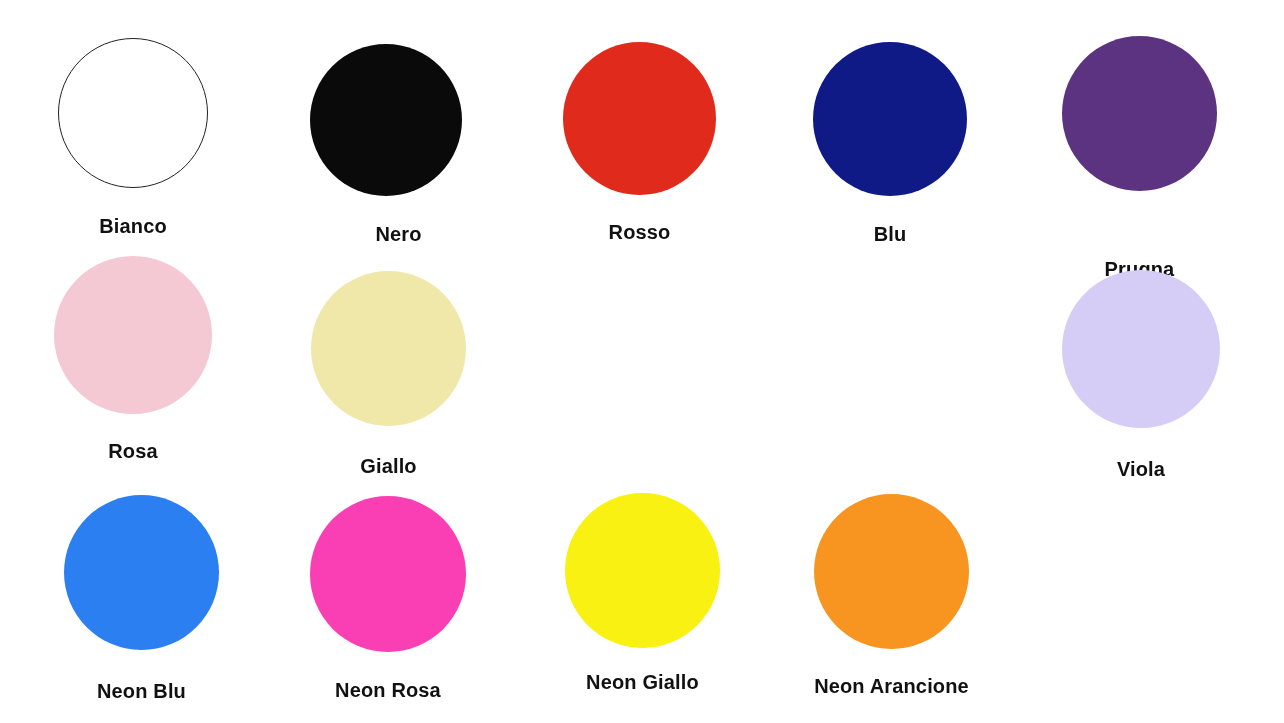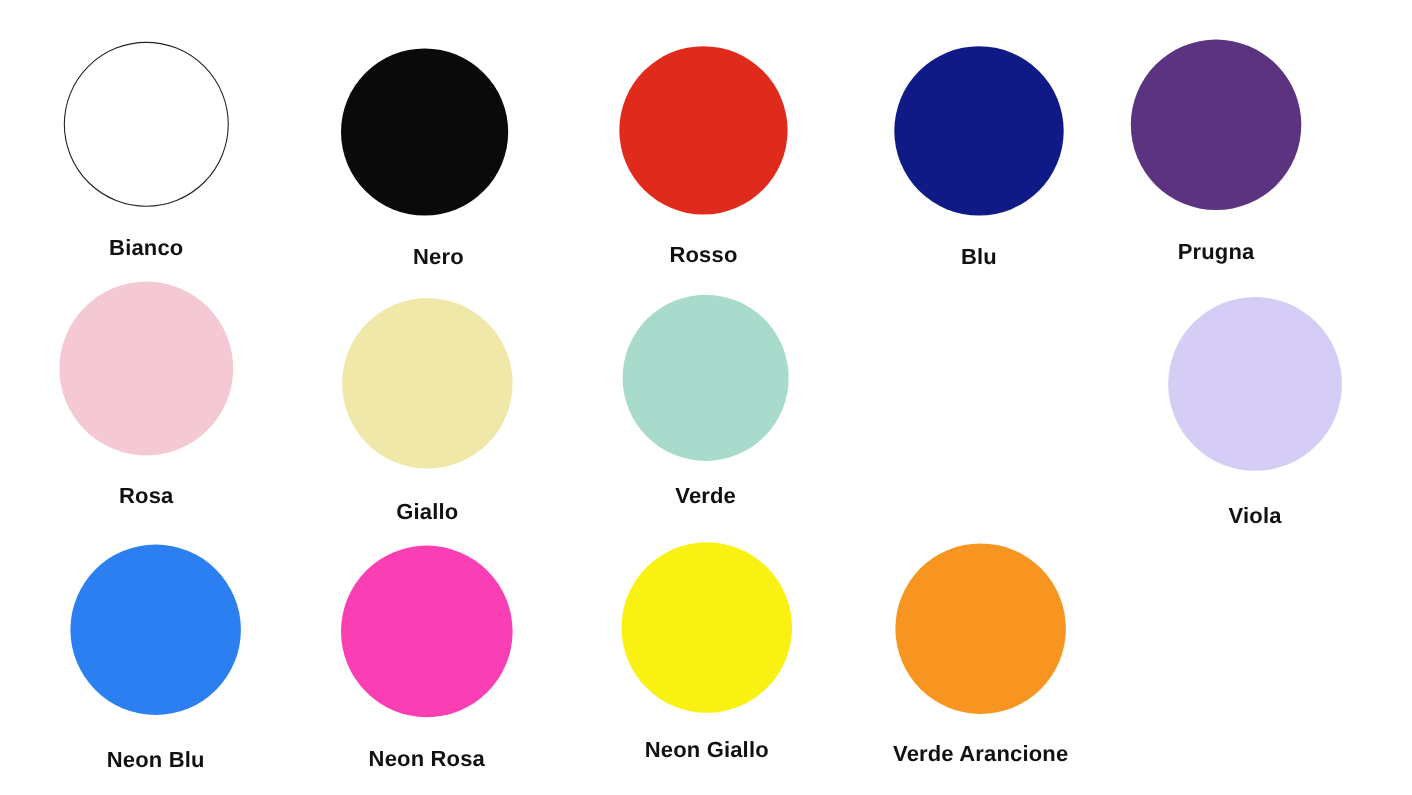--- a/index.html
+++ b/index.html
@@ -65,49 +65,45 @@
       <div class="swatch-label" style="margin-top: 28px; margin-left: 25px;">Nero</div>
     </div>
     <div class="swatch-cell" style="left: 563px; top: 42px; width: 153px; justify-content: center;">
       <div class="swatch-disc" title="Rosso" style="width: 153px; height: 153px; background: rgb(224, 43, 28);"></div>
       <div class="swatch-label" style="margin-top: 27px;">Rosso</div>
     </div>
     <div class="swatch-cell" style="left: 813px; top: 42px; width: 154px;">
       <div class="swatch-disc" title="Blu" style="width: 154px; height: 154px; background: rgb(16, 26, 134);"></div>
       <div class="swatch-label" style="margin-top: 28px;">Blu</div>
     </div>
-    <div class="swatch-cell" style="left: 1028px; top: 36px; width: 155px;">
+    <div class="swatch-cell" style="left: 1062px; top: 36px; width: 155px; gap: 40px;">
       <div class="swatch-disc" title="Prugna" style="width: 155px; height: 155px; background: rgb(91, 51, 128);"></div>
       <div class="swatch-label" style="margin-top: 28px;">Prugna</div>
     </div>
     <div class="swatch-cell" style="left: 54px; top: 256px; width: 158px;">
       <div class="swatch-disc" title="Rosa" style="width: 158px; height: 158px; background: rgb(244, 201, 212);"></div>
       <div class="swatch-label" style="margin-top: 27px;">Rosa</div>
     </div>
     <div class="swatch-cell" style="left: 311px; top: 271px; width: 155px;">
       <div class="swatch-disc" title="Giallo" style="width: 155px; height: 155px; background: rgb(239, 232, 168);"></div>
       <div class="swatch-label" style="margin-top: 30px;">Giallo</div>
-    </div>
-    <div class="swatch-cell" style="left: 566px; top: 268px; width: 151px;">
-      <div class="swatch-disc" title="Verde" style="width: 151px; height: 151px; background: rgb(168, 219, 203);"></div>
-      <div class="swatch-label" style="margin-top: 22px;">Verde</div>
     </div>
     <div class="swatch-cell" style="left: 1062px; top: 270px; width: 158px;">
       <div class="swatch-disc" title="Viola" style="width: 158px; height: 158px; background: rgb(214, 205, 247);"></div>
       <div class="swatch-label" style="margin-top: 31px;">Viola</div>
     </div>
     <div class="swatch-cell" style="left: 64px; top: 495px; width: 155px;">
       <div class="swatch-disc" title="Neon Blu" style="width: 155px; height: 155px; background: rgb(43, 127, 240);"></div>
       <div class="swatch-label" style="margin-top: 31px;">Neon Blu</div>
     </div>
     <div class="swatch-cell" style="left: 310px; top: 496px; width: 156px;">
       <div class="swatch-disc" title="Neon Rosa" style="width: 156px; height: 156px; background: rgb(250, 63, 180);"></div>
       <div class="swatch-label" style="margin-top: 28px;">Neon Rosa</div>
     </div>
     <div class="swatch-cell" style="left: 565px; top: 493px; width: 155px;">
       <div class="swatch-disc" title="Neon Giallo" style="width: 155px; height: 155px; background: rgb(248, 241, 18);"></div>
       <div class="swatch-label" style="margin-top: 24px;">Neon Giallo</div>
     </div>
     <div class="swatch-cell" style="left: 814px; top: 494px; width: 155px;">
       <div class="swatch-disc" title="Neon Arancione" style="width: 155px; height: 155px; background: rgb(247, 149, 32);"></div>
-      <div class="swatch-label" style="margin-top: 27px;">Verde Arancione</div>
+      <div class="swatch-label" style="margin-top: 27px;">Neon Arancione</div>
     </div>
   </div>
 
 </body></html>

